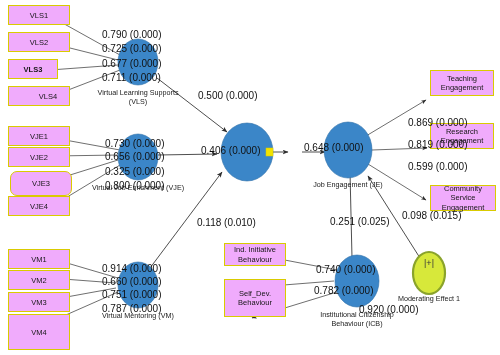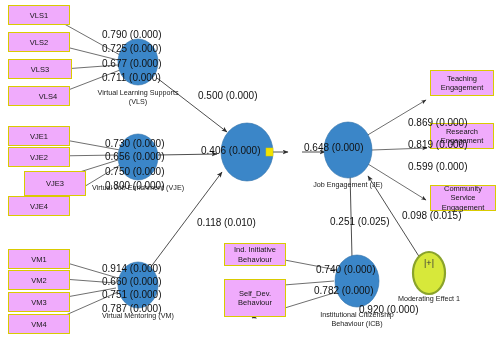--- a/index.html
+++ b/index.html
@@ -120,32 +120,32 @@
       <rect x="266" y="148" width="7" height="8" fill="#F2E300" stroke="#D9CB00" stroke-width="0.5"></rect>
       <ellipse cx="348" cy="150" rx="24" ry="28" fill="#3B86C8" stroke="#2E6FA8" stroke-width="0.6"></ellipse>
       <ellipse cx="357" cy="281" rx="22" ry="26" fill="#3B86C8" stroke="#2E6FA8" stroke-width="0.6"></ellipse>
       <ellipse cx="429" cy="273" rx="16" ry="21" fill="#D7E83A" stroke="#8AA32B" stroke-width="2.2"></ellipse>
       <text x="429" y="266" font-size="9" fill="#3a3a3a" text-anchor="middle" font-family="Liberation Sans, sans-serif">|+|</text>
     </g>
   </svg>
 
   <div class="ibox" style="left:8px;  top:5px;   width:62px; height:20px;">VLS1</div>
   <div class="ibox" style="left:8px;  top:32px;  width:62px; height:20px;">VLS2</div>
-  <div class="ibox" style="left:8px;  top:59px;  width:64px; height:20px;">VLS3</div>
+  <div class="ibox" style="left:8px;  top:59px;  width:50px; height:20px;font-weight:bold;">VLS3</div>
   <div class="ibox" style="left:8px;  top:86px;  width:62px; height:20px;padding-left:20px;">VLS4</div>
 
   <div class="ibox" style="left:8px;  top:126px; width:62px; height:20px;">VJE1</div>
   <div class="ibox" style="left:8px;  top:147px; width:62px; height:20px;">VJE2</div>
-  <div class="ibox" style="left:24px;  top:171px; width:62px; height:25px;">VJE3</div>
+  <div class="ibox" style="left:10px;  top:171px; width:62px; height:25px;border-radius:7px;">VJE3</div>
   <div class="ibox" style="left:8px;  top:196px; width:62px; height:20px;">VJE4</div>
 
   <div class="ibox" style="left:8px;  top:249px; width:62px; height:20px;">VM1</div>
   <div class="ibox" style="left:8px;  top:270px; width:62px; height:20px;">VM2</div>
   <div class="ibox" style="left:8px;  top:292px; width:62px; height:20px;">VM3</div>
-  <div class="ibox" style="left:8px;  top:314px; width:62px; height:20px;">VM4</div>
+  <div class="ibox" style="left:8px;  top:314px; width:62px; height:36px;">VM4</div>
 
   <div class="ibox wrap" style="left:224px; top:243px; width:62px; height:23px;">Ind. Initiative Behaviour</div>
   <div class="ibox wrap" style="left:224px; top:279px; width:62px; height:38px;">Self_Dev. Behaviour</div>
 
   <div class="ibox wrap" style="left:430px; top:70px;  width:64px; height:26px;">Teaching Engagement</div>
   <div class="ibox wrap" style="left:430px; top:123px; width:64px; height:26px;">Research Engagement</div>
   <div class="ibox wrap" style="left:430px; top:175px; width:66px; height:26px;margin-top:10px;">Community Service Engagement</div>
 
   <div class="lvlabel" style="left:90px;  top:88px;">Virtual Learning Supports (VLS)</div>
   <div class="lvlabel" style="left:90px;  top:183px;">Virtual Job Enrichment (VJE)</div>
@@ -154,21 +154,21 @@
   <div class="lvlabel" style="left:309px; top:310px;">Institutional Citizenship Behaviour (ICB)</div>
   <div class="modlabel" style="left:388px; top:294px;">Moderating Effect 1</div>
 
   <div class="coef" style="left:74px; top:31px;">0.790 (0.000)</div>
   <div class="coef" style="left:74px; top:45px;">0.725 (0.000)</div>
   <div class="coef" style="left:74px; top:60px;">0.677 (0.000)</div>
   <div class="coef" style="left:74px; top:74px;">0.711 (0.000)</div>
 
   <div class="coef" style="left:77px; top:140px;">0.730 (0.000)</div>
   <div class="coef" style="left:77px; top:153px;">0.656 (0.000)</div>
-  <div class="coef" style="left:77px; top:168px;">0.750 (0.000)</div>
+  <div class="coef" style="left:77px; top:168px;">0.325 (0.000)</div>
   <div class="coef" style="left:77px; top:182px;">0.800 (0.000)</div>
 
   <div class="coef" style="left:74px; top:265px;">0.914 (0.000)</div>
   <div class="coef" style="left:74px; top:278px;">0.660 (0.000)</div>
   <div class="coef" style="left:74px; top:291px;">0.751 (0.000)</div>
   <div class="coef" style="left:74px; top:305px;">0.787 (0.000)</div>
 
   <div class="coef" style="left:380px; top:119px;">0.869 (0.000)</div>
   <div class="coef" style="left:380px; top:141px;">0.819 (0.000)</div>
   <div class="coef" style="left:380px; top:163px;">0.599 (0.000)</div>

